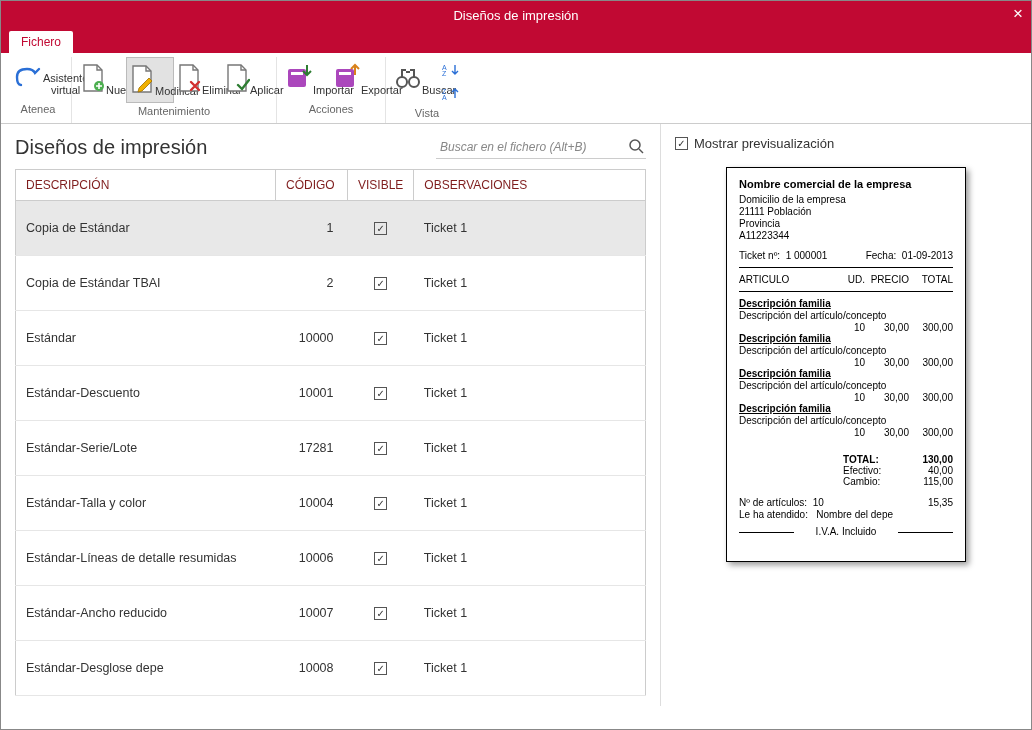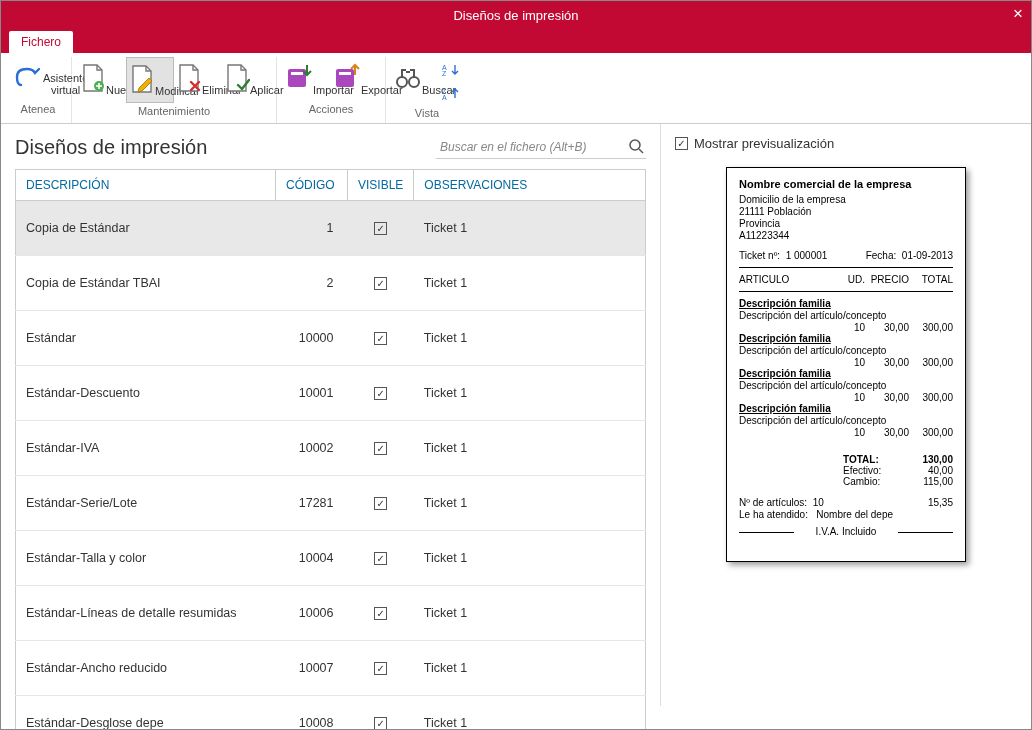--- a/index.html
+++ b/index.html
@@ -32,21 +32,21 @@
   .right-pane { flex: 1; padding: 12px 14px; }
 
   .pane-header { display:flex; align-items:center; justify-content:space-between; margin-bottom:10px; }
   .pane-title { font-size: 20px; color: #333; }
   .search-wrap { position: relative; width: 210px; }
   .search-input { width: 100%; border: none; border-bottom: 1px solid #ccc; font-size: 12px; padding: 4px 24px 4px 4px; outline: none; color:#555; }
   .search-input::placeholder { color:#888; font-style: italic; }
   .search-icon { position:absolute; right:2px; top:2px; color:#555; }
 
   table.grid { width: 100%; border-collapse: collapse; font-size: 12.5px; border: 1px solid #ccc; }
-  table.grid th { text-align: left; font-weight: normal; padding: 8px 10px; border: 1px solid #ccc; background:#fff; font-size:12px; color:#0369a1; }
+  table.grid th { text-align: left; font-weight: normal; padding: 8px 10px; border: 1px solid #ccc; background:#fff; font-size:12px; color:#7f1d1d; }
   table.grid td { padding: 20px 10px; border-bottom: 1px solid #e6e6e6; color:#333; }
   table.grid td.code { text-align: right; padding-right: 14px;}
   table.grid td.vis { text-align: center; }
   table.grid tr.selected td { background: #e8e8e8; }
   .col-desc { width: 260px; }
   .col-code { width: 72px; border-left:1px solid #ccc; border-right:1px solid #ccc;}
   .col-vis  { width: 62px; border-right:1px solid #ccc;}
   .chk { width:13px; height:13px; border:1px solid #555; display:inline-flex; align-items:center; justify-content:center; font-size:10px; color:#333; }
 
   
@@ -253,26 +253,20 @@
           </tr>
           <tr>
             <td>Estándar</td>
             <td class="code">10000</td>
             <td class="vis"><span class="chk">✓</span></td>
             <td>Ticket 1</td>
           </tr>
           <tr>
             <td>Estándar-Descuento</td>
             <td class="code">10001</td>
-            <td class="vis"><span class="chk">✓</span></td>
-            <td>Ticket 1</td>
-          </tr>
-          <tr>
-            <td>Estándar-IVA</td>
-            <td class="code">10002</td>
             <td class="vis"><span class="chk">✓</span></td>
             <td>Ticket 1</td>
           </tr>
           <tr>
             <td>Estándar-Serie/Lote</td>
             <td class="code">17281</td>
             <td class="vis"><span class="chk">✓</span></td>
             <td>Ticket 1</td>
           </tr>
           <tr>

